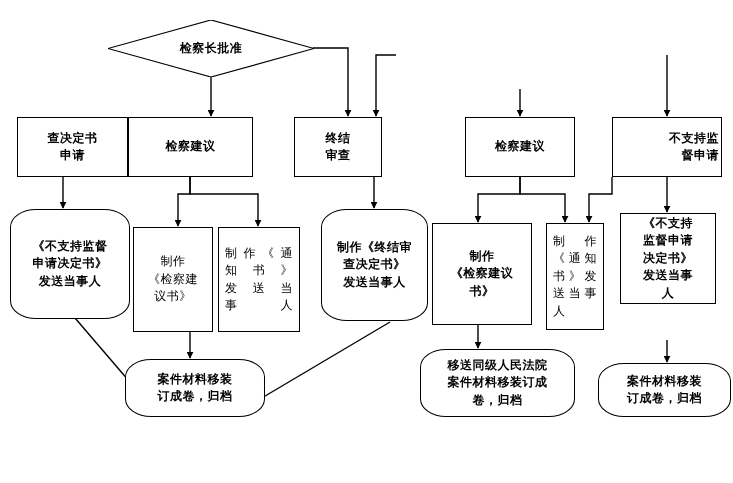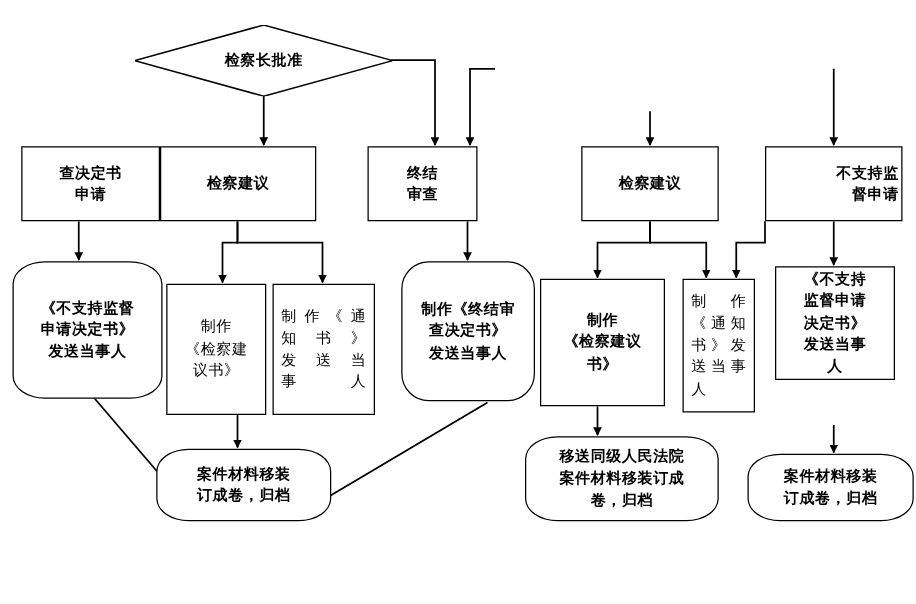--- a/index.html
+++ b/index.html
@@ -155,21 +155,21 @@
 议书》</span>
   </div>
 
   <div class="node rect fs12 just" style="left:218px; top:227px; width:82px; height:105px;">
     <span class="txt">制作《通
 知书》
 发送当
 事人</span>
   </div>
 
-  <div class="node rounded fs13" style="left:321px; top:209px; width:107px; height:112px;border-radius:22px;">
+  <div class="node rounded fs13" style="left:321px; top:209px; width:107px; height:112px;">
     <span class="txt">制作《终结审
 查决定书》
 发送当事人</span>
   </div>
 
   <div class="node rect fs13" style="left:432px; top:223px; width:100px; height:102px;">
     <span class="txt">制作
 《检察建议
 书》</span>
   </div>

